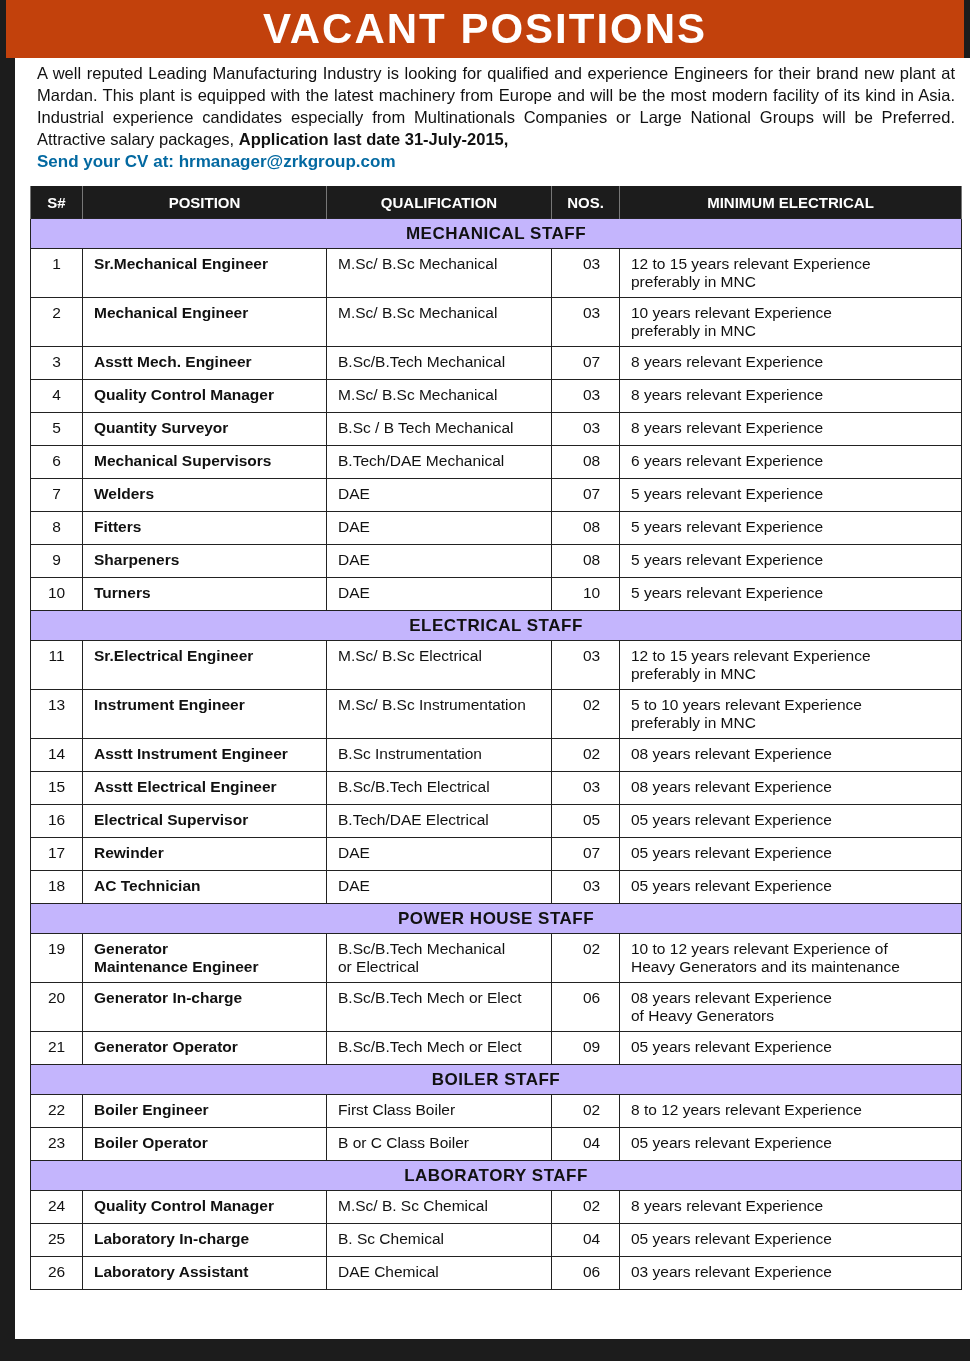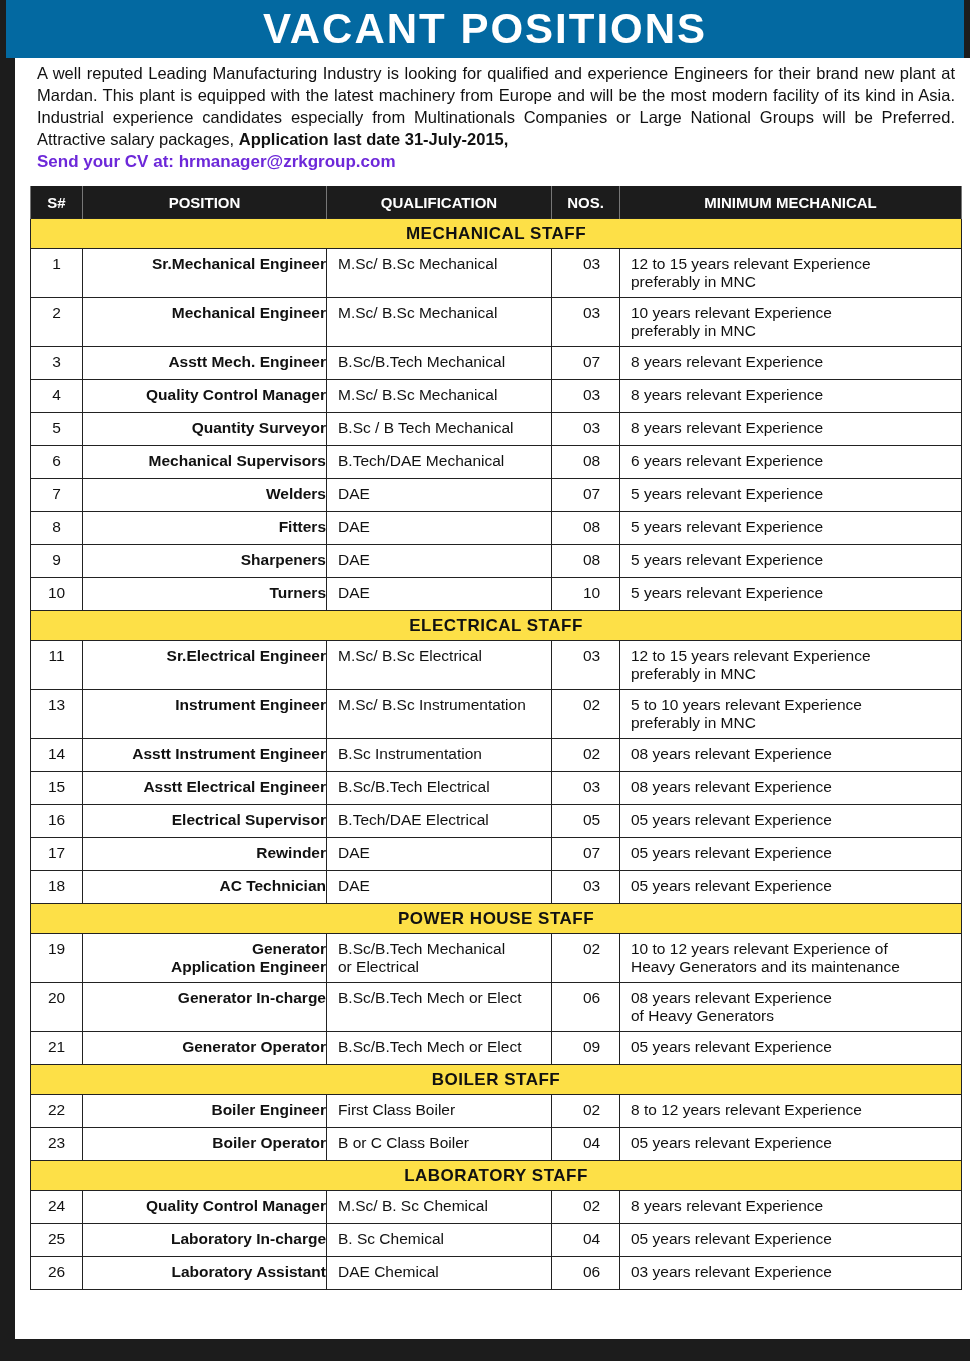--- a/index.html
+++ b/index.html
@@ -3,58 +3,58 @@
 <meta charset="utf-8">
 <style>
   html, body { margin:0; padding:0; background:#1a1a1a; }
   body { width:970px; height:1361px; position:relative; overflow:hidden; }
   .frame {
     position:absolute; left:0; top:0; width:970px; height:1361px;
     background:#1c1c1c; box-sizing:border-box;
   }
   .title-band {
     position:absolute; left:6px; top:0; width:958px; height:58px;
-    background:#0369a1; color:#ffffff;
+    background:#c2410c; color:#ffffff;
     display:flex; align-items:center; justify-content:center;
   }
   .title {
     font-family:"Liberation Sans", sans-serif; font-weight:bold;
     font-size:42px; letter-spacing:2px; transform:scaleY(1.0);
   }
   .paper {
     position:absolute; left:15px; top:58px; width:958px; height:1281px;
     background:#ffffff;
   }
   .intro {
     position:absolute; left:22px; top:4px; width:918px;
     font-family:"Liberation Sans", sans-serif; font-size:16.5px; line-height:22px;
     color:#111; text-align:justify;
   }
   .intro b { font-weight:bold; }
   .cv-line {
     position:absolute; left:22px; top:94px;
-    font-family:"Liberation Sans", sans-serif; font-size:17px; font-weight:bold; color:#6d28d9;
+    font-family:"Liberation Sans", sans-serif; font-size:17px; font-weight:bold; color:#0369a1;
   }
   table.jobs {
     position:absolute; left:15px; top:128px; width:932px;
     border-collapse:collapse; font-family:"Liberation Sans", sans-serif; color:#111;
   }
   table.jobs th {
     background:#1c1c1c; color:#fff; font-size:15px; font-weight:bold;
     height:32px; border-left:1px solid #777; border-right:1px solid #777; padding:0;
   }
   table.jobs td {
     border:1px solid #222; font-size:15.5px; vertical-align:top;
     padding:6px 0 4px 11px; line-height:18px;
   }
   table.jobs td.sn { text-align:center; padding-left:0; }
   table.jobs td.nos { text-align:center; padding-left:12px; }
-  table.jobs td.pos { font-weight:bold;text-align:right; }
+  table.jobs td.pos { font-weight:bold; }
   table.jobs tr.section td {
-    background:#fde047; text-align:center; font-weight:bold; font-size:17px;
+    background:#c4b5fd; text-align:center; font-weight:bold; font-size:17px;
     letter-spacing:0.5px; padding:4px 0 3px 0; height:22px; vertical-align:middle;
   }
   .c1 { width:52px; } .c2 { width:244px; } .c3 { width:225px; } .c4 { width:68px; } .c5 { width:auto; }
   tr.row1 td { height:22px; }
   tr.row2 td { height:38px; }
   .pre { white-space:pre-line; }
 </style>
 </head>
 <body>
 
@@ -80,21 +80,21 @@
           <col class="c3">
           <col class="c4">
           <col class="c5">
       </colgroup>
       <thead>
         <tr>
           <th>S#</th>
           <th>POSITION</th>
           <th>QUALIFICATION</th>
           <th>NOS.</th>
-          <th>MINIMUM MECHANICAL</th>
+          <th>MINIMUM ELECTRICAL</th>
         </tr>
       </thead>
       <tbody id="table-body">
           <tr class="section">
             <td colspan="5">MECHANICAL STAFF</td>
           </tr>
           <tr class="row2">
             <td class="sn pre">1</td>
             <td class="pos pre">Sr.Mechanical Engineer</td>
             <td class="qual pre">M.Sc/ B.Sc Mechanical</td>
@@ -219,21 +219,21 @@
             <td class="qual pre">DAE</td>
             <td class="nos pre">03</td>
             <td class="exp pre">05 years  relevant Experience</td>
           </tr>
           <tr class="section">
             <td colspan="5">POWER HOUSE STAFF</td>
           </tr>
           <tr class="row2">
             <td class="sn pre">19</td>
             <td class="pos pre">Generator
-Application Engineer</td>
+Maintenance Engineer</td>
             <td class="qual pre">B.Sc/B.Tech Mechanical
 or Electrical</td>
             <td class="nos pre">02</td>
             <td class="exp pre">10 to 12 years  relevant Experience  of
 Heavy Generators and its maintenance</td>
           </tr>
           <tr class="row2">
             <td class="sn pre">20</td>
             <td class="pos pre">Generator In-charge</td>
             <td class="qual pre">B.Sc/B.Tech Mech or Elect</td>

